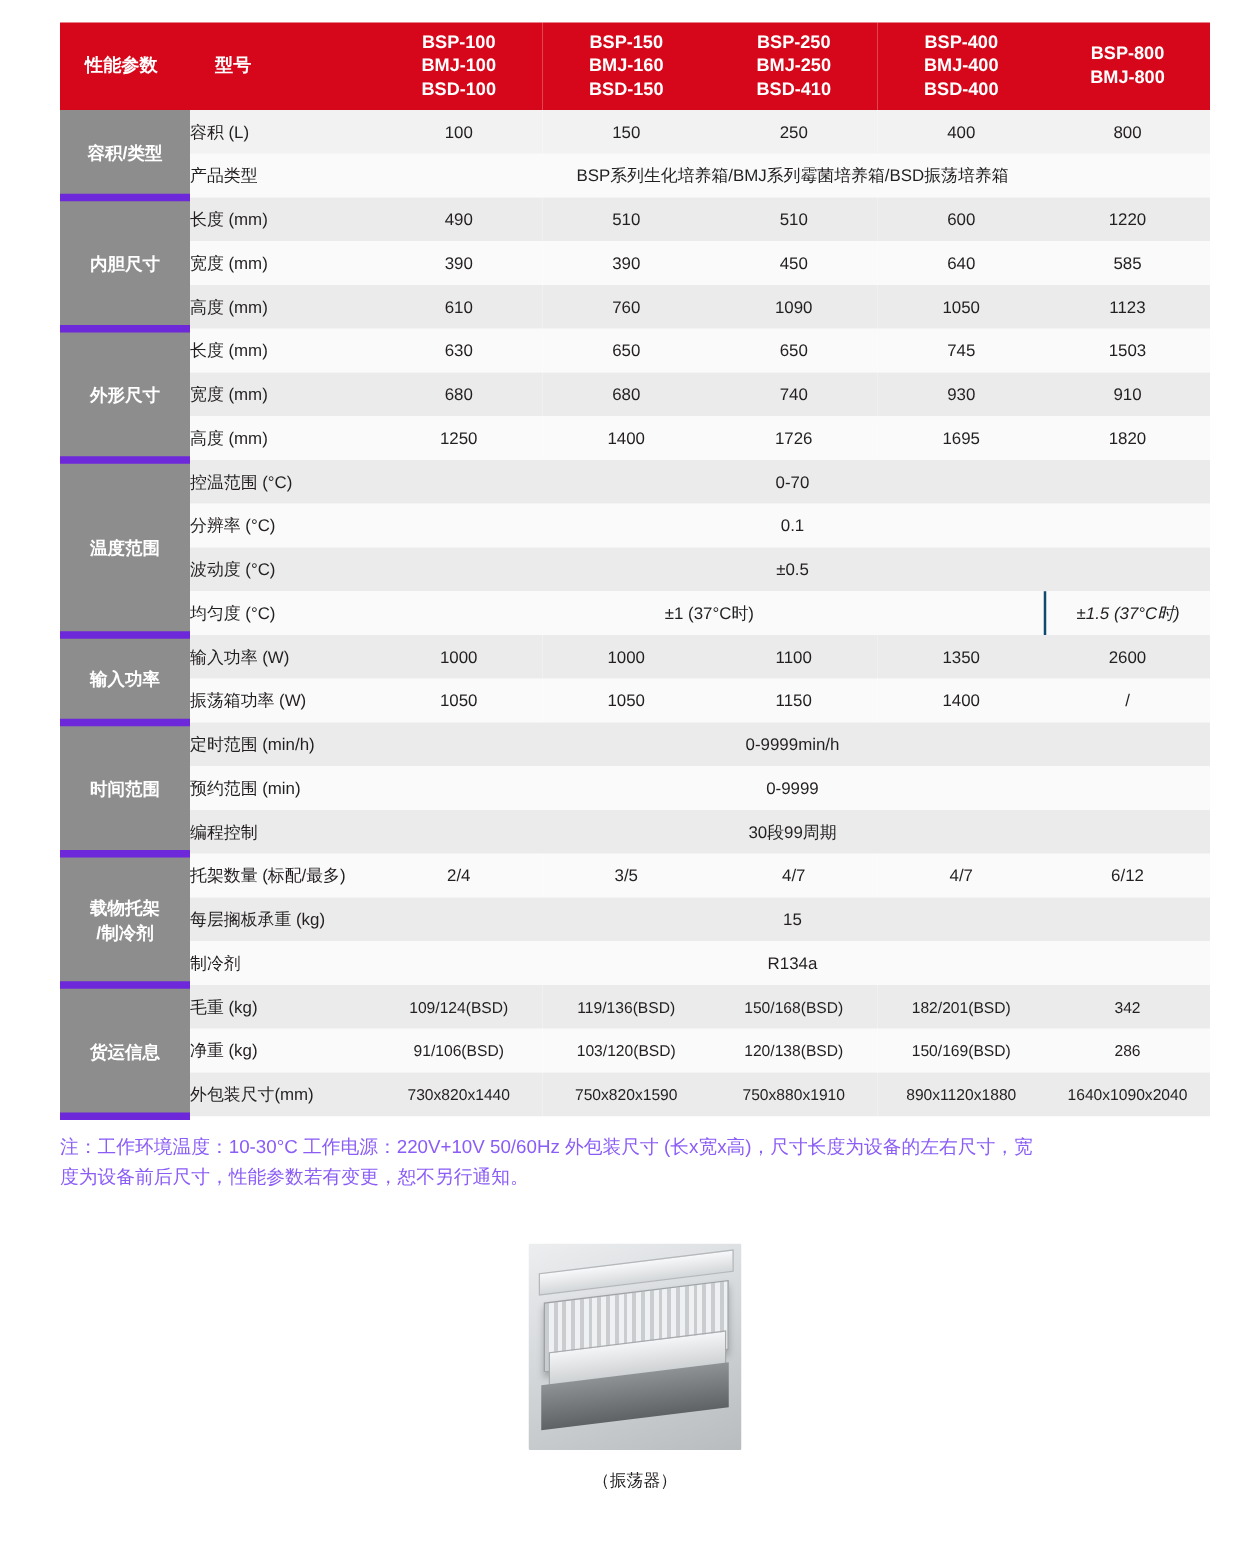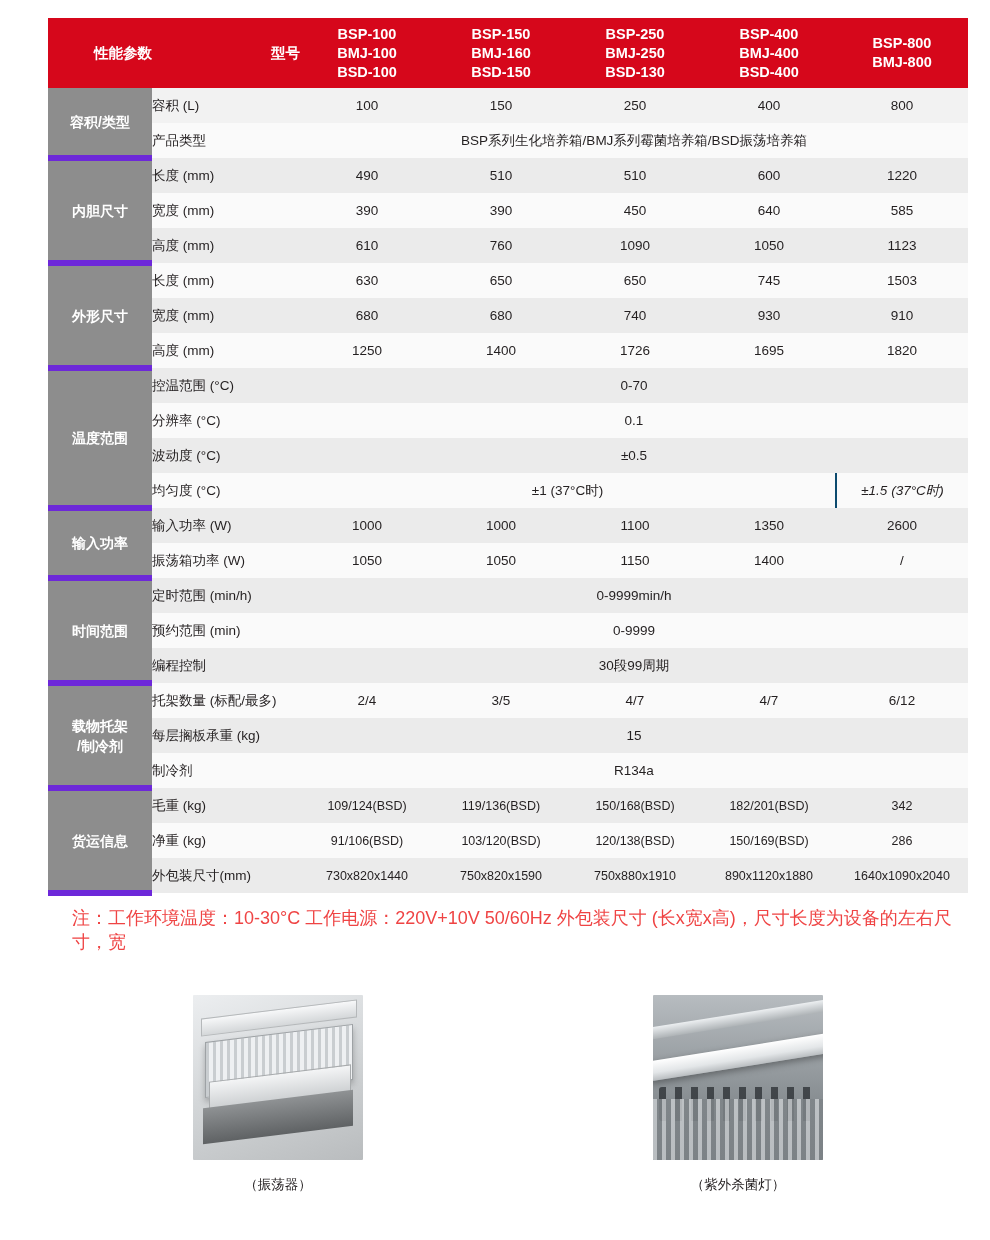--- a/index.html
+++ b/index.html
@@ -34,22 +34,22 @@
   .hdr {
     background: #d6071b;
     color: #ffffff;
     font-weight: bold;
     font-size: 14.5px;
     height: 70px;
     text-align: center;
     line-height: 19px;
   }
   .hdr.left {
-    text-align: right;
-    padding-left: 32px;
+    text-align: left;
+    padding-left: 20px;
   }
   .hdr .mline {
     display: block;
     white-space: nowrap;
   }
   
   .grp {
     background: #8d8d8d;
     color: #ffffff;
     font-weight: bold;
@@ -79,24 +79,24 @@
   }
   tr.band-a td.param, tr.band-a td.val { background: #f2f2f2; }
   tr.band-b td.param, tr.band-b td.val { background: #fafafa; }
   tr.band-c td.param, tr.band-c td.val { background: #ebebeb; }
   .sep-left {
     border-left: 2px solid #0c4a6e;
     font-style: italic;
   }
   .note {
     width: 905px;
-    margin: 10px 0 0 72px;
-    font-size: 18px;
+    margin: 10px 0 0 48px;
+    font-size: 15px;
     line-height: 24px;
-    color: #ef4444;
+    color: #8b5cf6;
   }
   
   .photos {
     position: absolute;
     left: 48px;
     top: 995px;
     width: 920px;
     display: flex;
     justify-content: space-around;
   }
@@ -250,21 +250,21 @@
           <span class="mline">BSD-100</span>
         </th>
         <th class="hdr">
           <span class="mline">BSP-150</span>
           <span class="mline">BMJ-160</span>
           <span class="mline">BSD-150</span>
         </th>
         <th class="hdr">
           <span class="mline">BSP-250</span>
           <span class="mline">BMJ-250</span>
-          <span class="mline">BSD-130</span>
+          <span class="mline">BSD-410</span>
         </th>
         <th class="hdr">
           <span class="mline">BSP-400</span>
           <span class="mline">BMJ-400</span>
           <span class="mline">BSD-400</span>
         </th>
         <th class="hdr">
           <span class="mline">BSP-800</span>
           <span class="mline">BMJ-800</span>
         </th>
@@ -434,40 +434,32 @@
         <td class="val small">750x880x1910</td>
         <td class="val small">890x1120x1880</td>
         <td class="val small">1640x1090x2040</td>
       </tr>
 
     </tbody>
   </table>
 
   <div class="note">
     <div>注：工作环境温度：10-30°C  工作电源：220V+10V  50/60Hz    外包装尺寸 (长x宽x高)，尺寸长度为设备的左右尺寸，宽</div>
+    <div>度为设备前后尺寸，性能参数若有变更，恕不另行通知。</div>
   </div>
 
   <div class="photos">
 
     <div class="photo-cell">
       <div class="photo-frame p1">
         <div class="topbar"></div>
         <div class="tray"></div>
         <div class="tray2"></div>
         <div class="base"></div>
       </div>
       <div class="photo-caption">（振荡器）</div>
     </div>
 
 
-    <div class="photo-cell">
-      <div class="photo-frame p3">
-        <div class="shelfbar"></div>
-        <div class="lamp"></div>
-        <div class="bottles"></div>
-        <div class="grid"></div>
-      </div>
-      <div class="photo-caption">（紫外杀菌灯）</div>
-    </div>
 
   </div>
 
 </div>
 
 </body></html>

